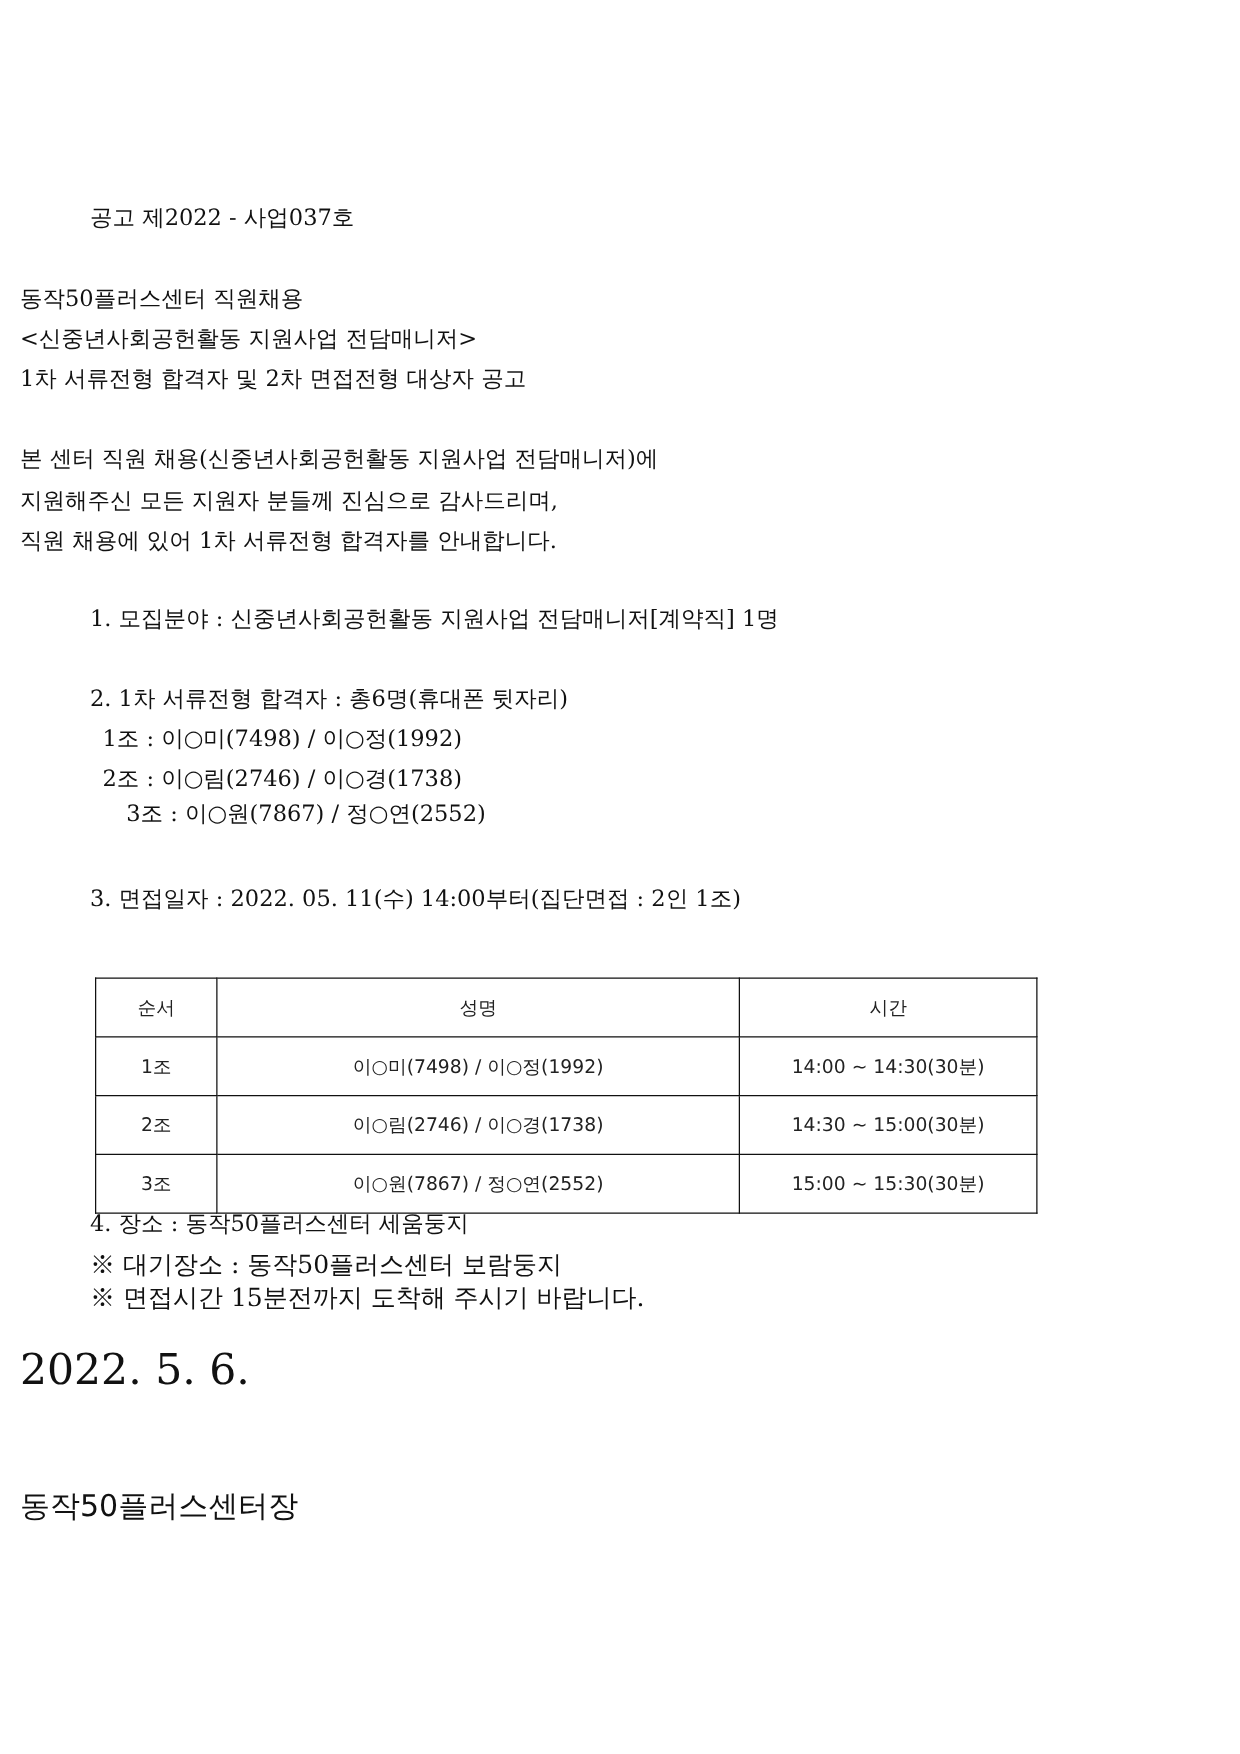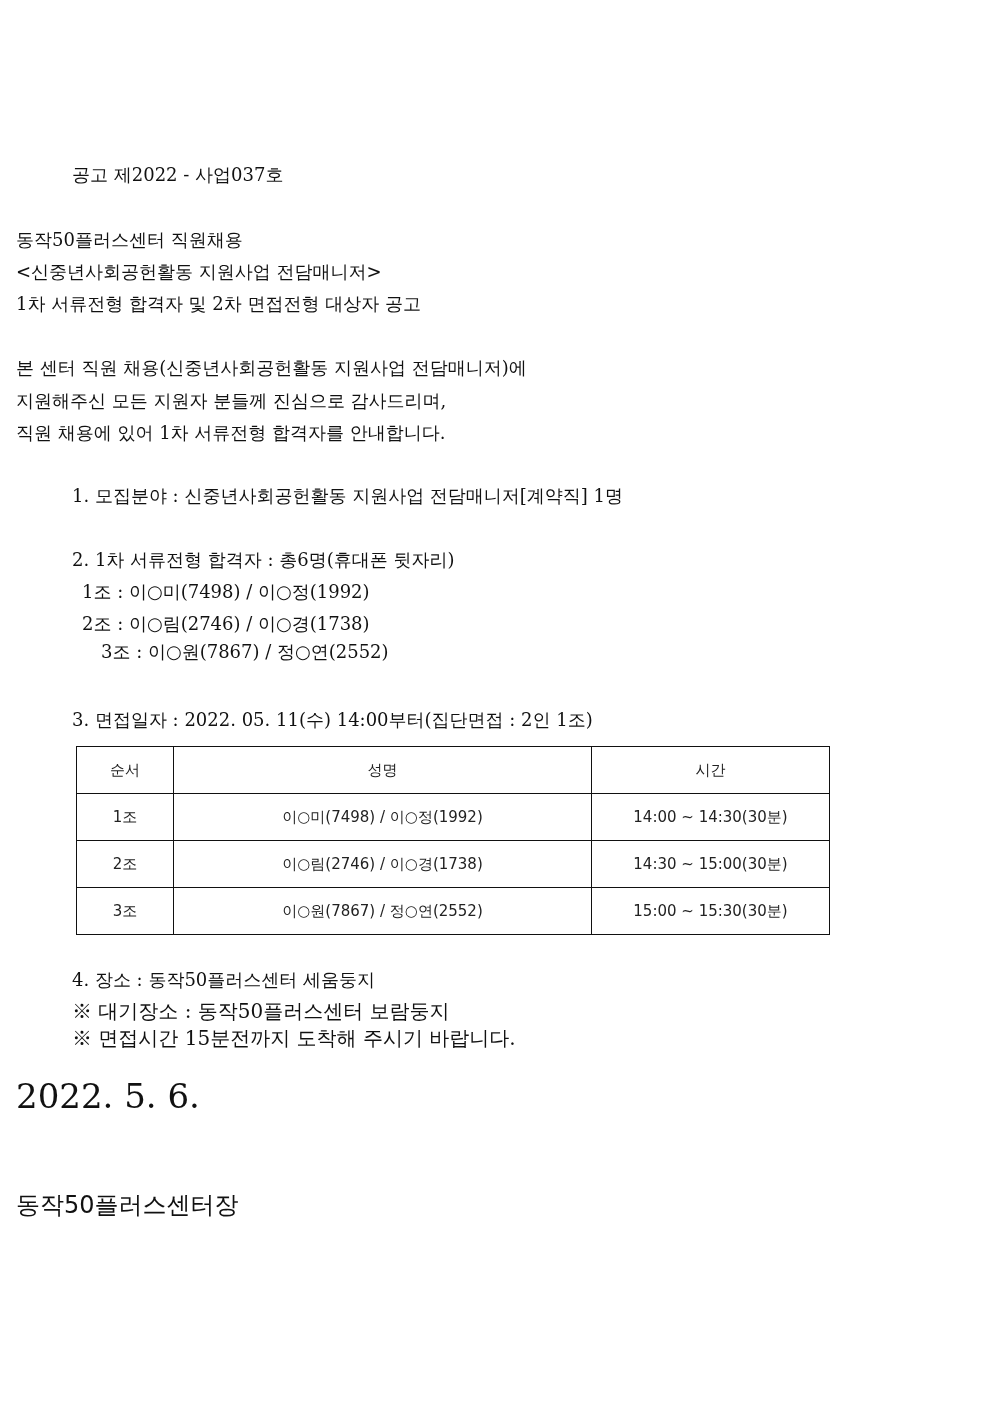--- a/index.html
+++ b/index.html
@@ -43,21 +43,21 @@
     .sec2 { left: 72px; top: 548px; }
     .grp { left: 82px; }
     .grp-1 { top: 580px; }
     .grp-2 { top: 612px; }
     .grp-3 { top: 640px; margin-left: 19px; }
     .sec3 { left: 72px; top: 708px; }
 
     table.schedule {
       position: absolute;
       left: 76px;
-      top: 746px;
+      top: 782px;
       width: 754px;
       border-collapse: collapse;
       font-family: "DejaVu Sans", "Liberation Sans", sans-serif;
       font-size: 15px;
       color: #222222;
     }
     table.schedule td, table.schedule th {
       border: 1px solid #111111;
       height: 46px;
       text-align: center;

